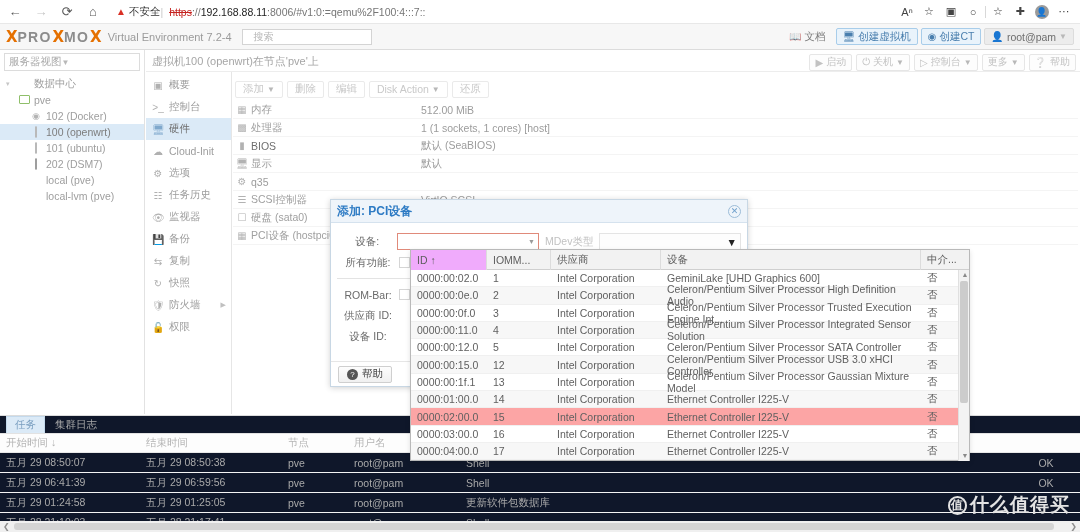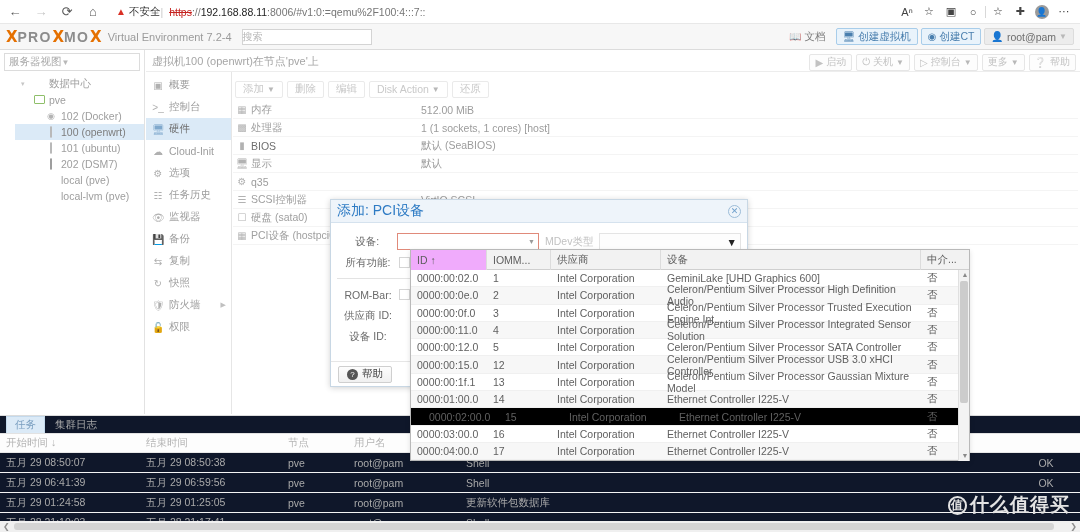--- a/index.html
+++ b/index.html
@@ -48,21 +48,21 @@
     background:#f7f7f7; border-bottom:1px solid #dcdcdc;
     display:flex; align-items:center; padding:0 6px;
   }
   .logo { display:flex; align-items:center; gap:1px; }
   .logo-x { color:#e57000; font-weight:bold; font-size:15px; letter-spacing:-1px;
             font-family:"DejaVu Sans", sans-serif; }
   .logo-text { color:#8c8c8c; font-weight:bold; font-size:14px; letter-spacing:1.2px; }
   .pve-ver { color:#9b9b9b; font-size:11px; margin-left:7px; }
   .pve-search {
     width:130px; height:16px; background:#fff; border:1px solid #d4d4d4;
-    margin-left:10px; font-size:10px; color:#b5b5b5; padding:0 0;
+    margin-left:10px; font-size:10px; color:#b5b5b5; padding:0 11px;
     display:flex; align-items:center;
   }
   .hdr-spacer { flex:1; }
   .hdr-btn {
     height:17px; display:flex; align-items:center; gap:3px; padding:0 6px;
     font-size:10.5px; color:#7a7a7a; border:1px solid transparent; margin-left:3px;
     border-radius:2px;
   }
   .hdr-btn.blue {
     background:#e9f3fb; border:1px solid #a8cdea; color:#4a7fae;
@@ -74,21 +74,21 @@
   .sidebar {
     position:absolute; left:0; top:50px; width:145px; height:364px;
     background:#fff; border-right:1px solid #e2e2e2;
   }
   .sv-select {
     height:18px; margin:3px 4px; border:1px solid #dcdcdc; background:#fff;
     display:flex; align-items:center; justify-content:flex-start;
     padding:0 4px; font-size:10.5px; color:#a9a9a9;
   }
   .caret { color:#b8b8b8; font-size:8px; }
-  .tree { padding:2px 0 0 15px; }
+  .tree { padding:2px 0 0 0; }
   .tnode {
     height:16px; display:flex; align-items:center; gap:4px;
     font-size:10.5px; color:#9e9e9e; padding-left:4px;
   }
   .tnode.sel { background:#dbeaf7; color:#7d7d7d; }
   .tnode .ti { width:12px; text-align:center; font-size:9px; color:#b3b3b3; }
   .tnode.l1 { padding-left:6px; }
   .tnode.l2 { padding-left:18px; }
   .tnode.l3 { padding-left:30px; }
   .ico-box { width:11px;height:9px;border:1.3px solid #b9b9b9;border-radius:1px;display:inline-block;}
@@ -185,21 +185,21 @@
   
   .dialog {
     position:absolute; left:330px; top:199px; width:418px; height:188px;
     background:#fff; border:1px solid #c8d7e4; box-shadow:0 1px 6px rgba(0,0,0,.18);
     z-index:20;
   }
   .dlg-head {
     height:23px; background:#eef4fa; border-bottom:1px solid #d5e2ee;
     display:flex; align-items:center; padding:0 6px;
   }
-  .dlg-title { font-size:14px; color:#2e7bc4; font-weight:normal; }
+  .dlg-title { font-size:12px; color:#2e7bc4; font-weight:bold; }
   .dlg-close {
     margin-left:auto; width:13px; height:13px; border-radius:50%;
     border:1.4px solid #9cbcd8; color:#6fa0cc; font-size:9px;
     display:flex; align-items:center; justify-content:center;
   }
   .dlg-body { position:relative; padding:8px 6px 0 6px; font-size:10.5px; }
   .frow { display:flex; align-items:center; height:21px;text-align:center; }
   .flabel { width:62px; color:#6a6a6a; }
   .fctl {
     width:145px; height:17px; background:#fff; border:1px solid #d8d8d8;
@@ -239,21 +239,21 @@
   .g-head > div.first { background:#f0abfc; }
   .gc-id { width:76px; } .gc-iommu { width:64px; } .gc-vendor { width:110px; }
   .gc-dev { flex:1; } .gc-med { width:48px; border-right:none !important; }
   .g-body { height:191px; overflow:hidden; position:relative; }
   .g-row {
     height:17.3px; display:flex; align-items:center; font-size:10.5px; color:#606060;
     border-bottom:1px solid #f0f0f0;
   }
   .g-row > div { padding-left:6px; }
   .g-row.alt { background:#f7f7f7; }
-  .g-row.sel { background:#000000;padding-left:12px; }
+  .g-row.sel { background:#fca5a5; }
   .vscroll {
     position:absolute; right:0; top:0; width:11px; height:191px; background:#f3f3f3;
     border-left:1px solid #e0e0e0;
   }
   .vs-thumb { position:absolute; left:1px; top:1px; width:8px; height:122px;
               background:#ccc; border-radius:2px; }
   .vs-arrow { position:absolute; left:2px; width:8px; height:8px; color:#8a8a8a;
               font-size:7px; text-align:center; line-height:8px; }
 </style>
 </head>

